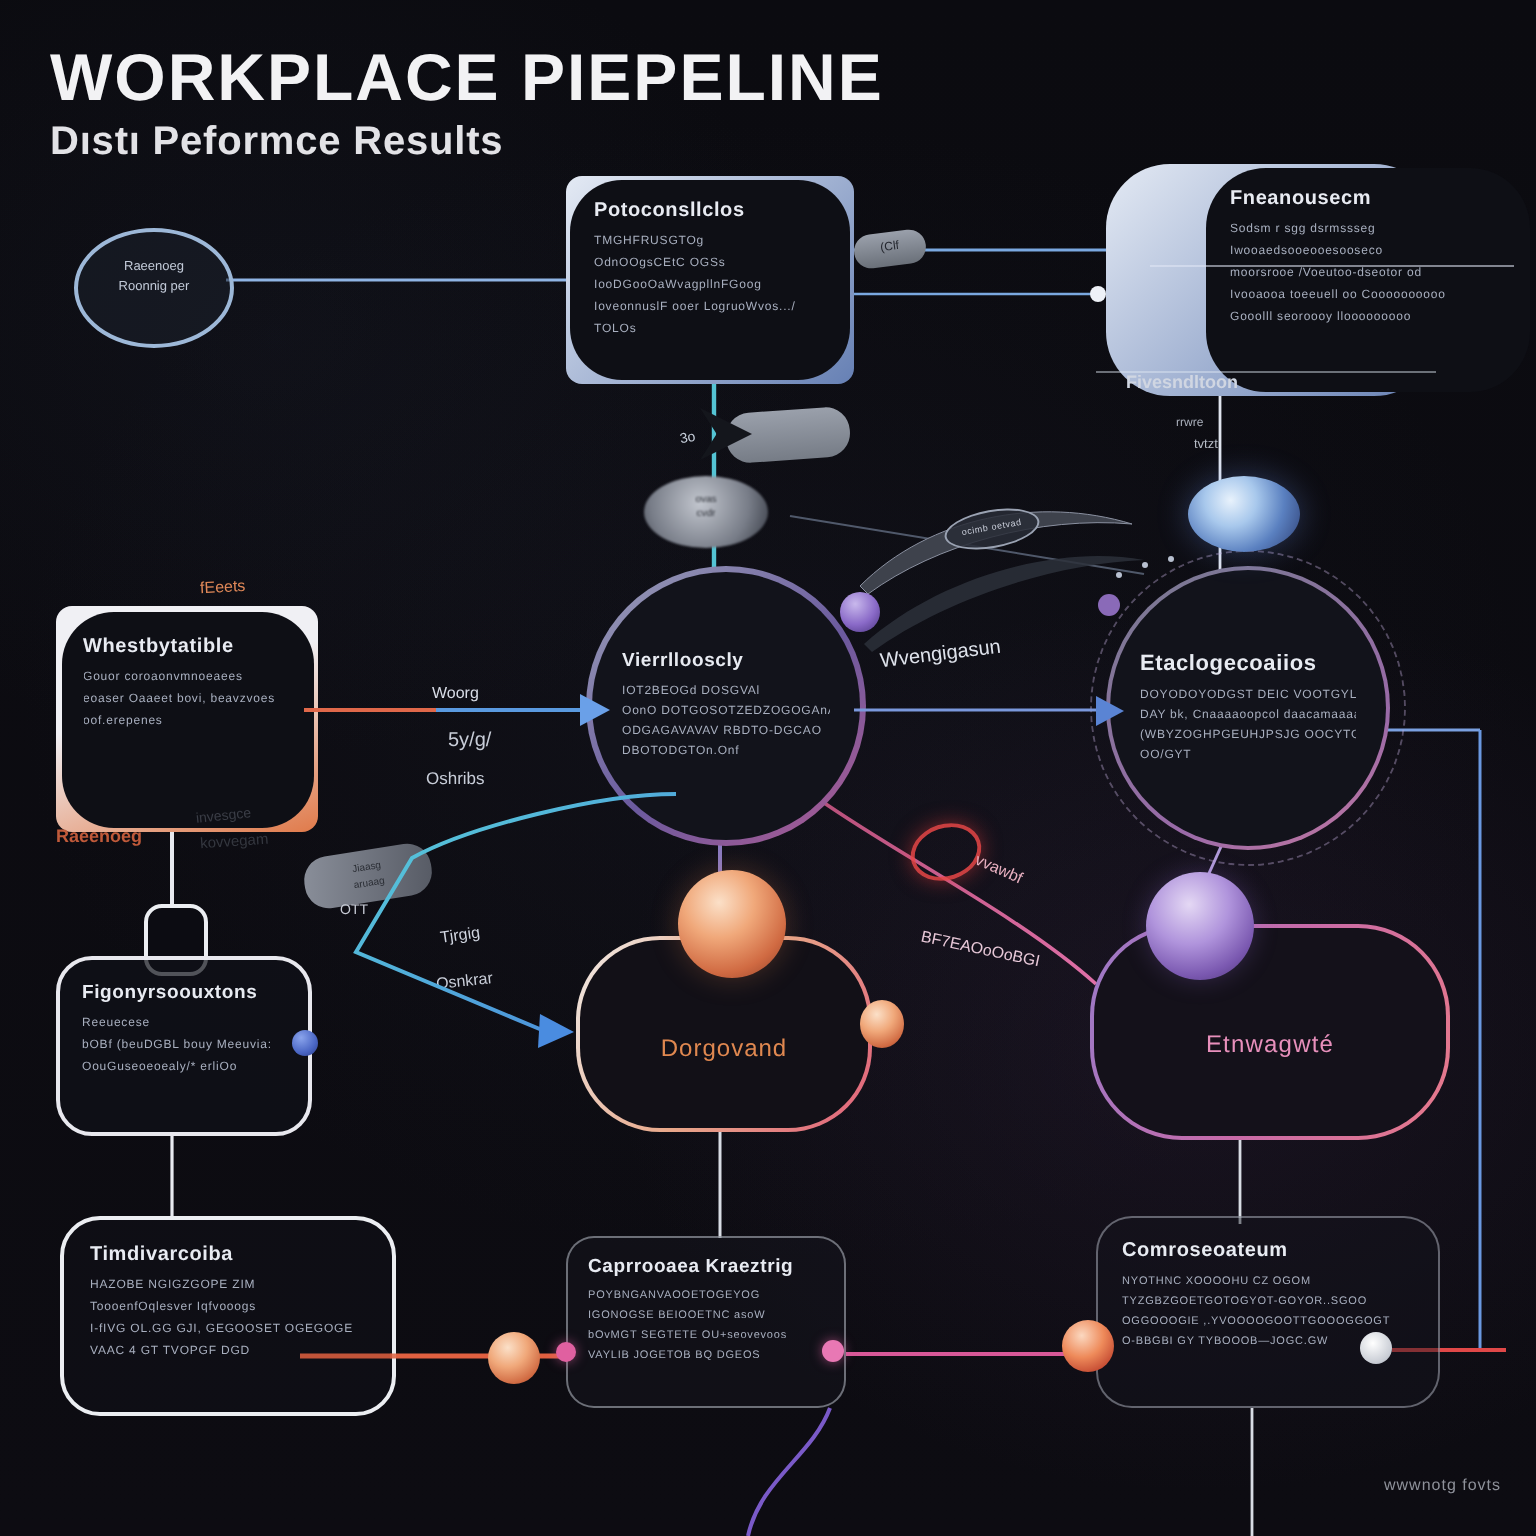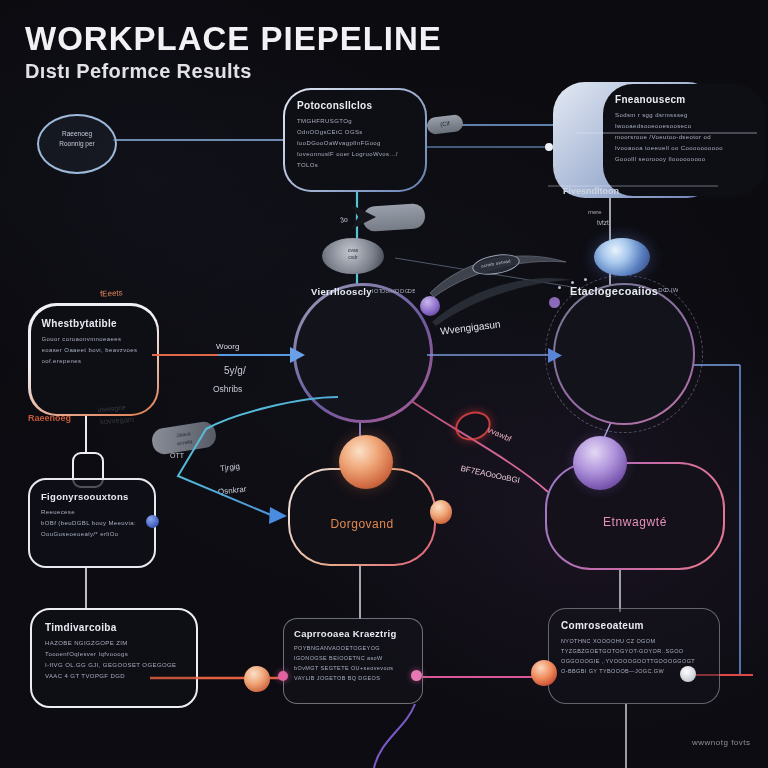--- a/index.html
+++ b/index.html
@@ -7,27 +7,27 @@
     font-family:"Liberation Sans",sans-serif;
     background:
       radial-gradient(420px 320px at 78% 68%, rgba(70,45,85,0.22), transparent 70%),
       radial-gradient(380px 300px at 18% 22%, rgba(35,42,60,0.18), transparent 70%),
       radial-gradient(500px 380px at 50% 45%, rgba(30,32,46,0.25), transparent 75%),
       linear-gradient(#0b0b10,#0d0c12);}
   .abs{position:absolute;}
   svg.layer{position:absolute;left:0;top:0;pointer-events:none;}
   .h1{font-size:33px;font-weight:700;color:#f2f2f4;letter-spacing:1px;white-space:nowrap;}
   .h2{font-size:20px;font-weight:600;color:#e2e2e6;letter-spacing:.4px;white-space:nowrap;}
-  .node-g{border-radius:28px;padding:2px;}
+  .node-g{border-radius:8px;padding:2px;}
   .node-in{width:100%;height:100%;box-sizing:border-box;background:#0e0f15;border-radius:26px;padding:10px 12px;}
   .n-title{font-weight:700;color:#e8ebf2;font-size:10px;letter-spacing:.3px;margin:0 0 5px 0;white-space:nowrap;}
   .n-line{font-size:6px;color:#a8afbf;letter-spacing:.4px;line-height:11px;white-space:nowrap;overflow:hidden;}
   .circle-g{border-radius:50%;padding:3px;}
   .circle-in{width:100%;height:100%;box-sizing:border-box;background:#12131b;border-radius:50%;
-    display:flex;flex-direction:row;justify-content:center;padding:0 15px;}
+    display:flex;flex-direction:column;justify-content:center;padding:0 15px;}
   .circle-in .n-line{font-size:6px;line-height:10px;}
   .ring-dash{position:absolute;inset:-8px;border:1px dashed rgba(195,175,220,.38);border-radius:50%;}
   .sphere{border-radius:50%;}
   .lbl{white-space:nowrap;}
   .pill{border-radius:12px;}
 </style>
 </head>
 <body>
 
 <div id="canvas">

